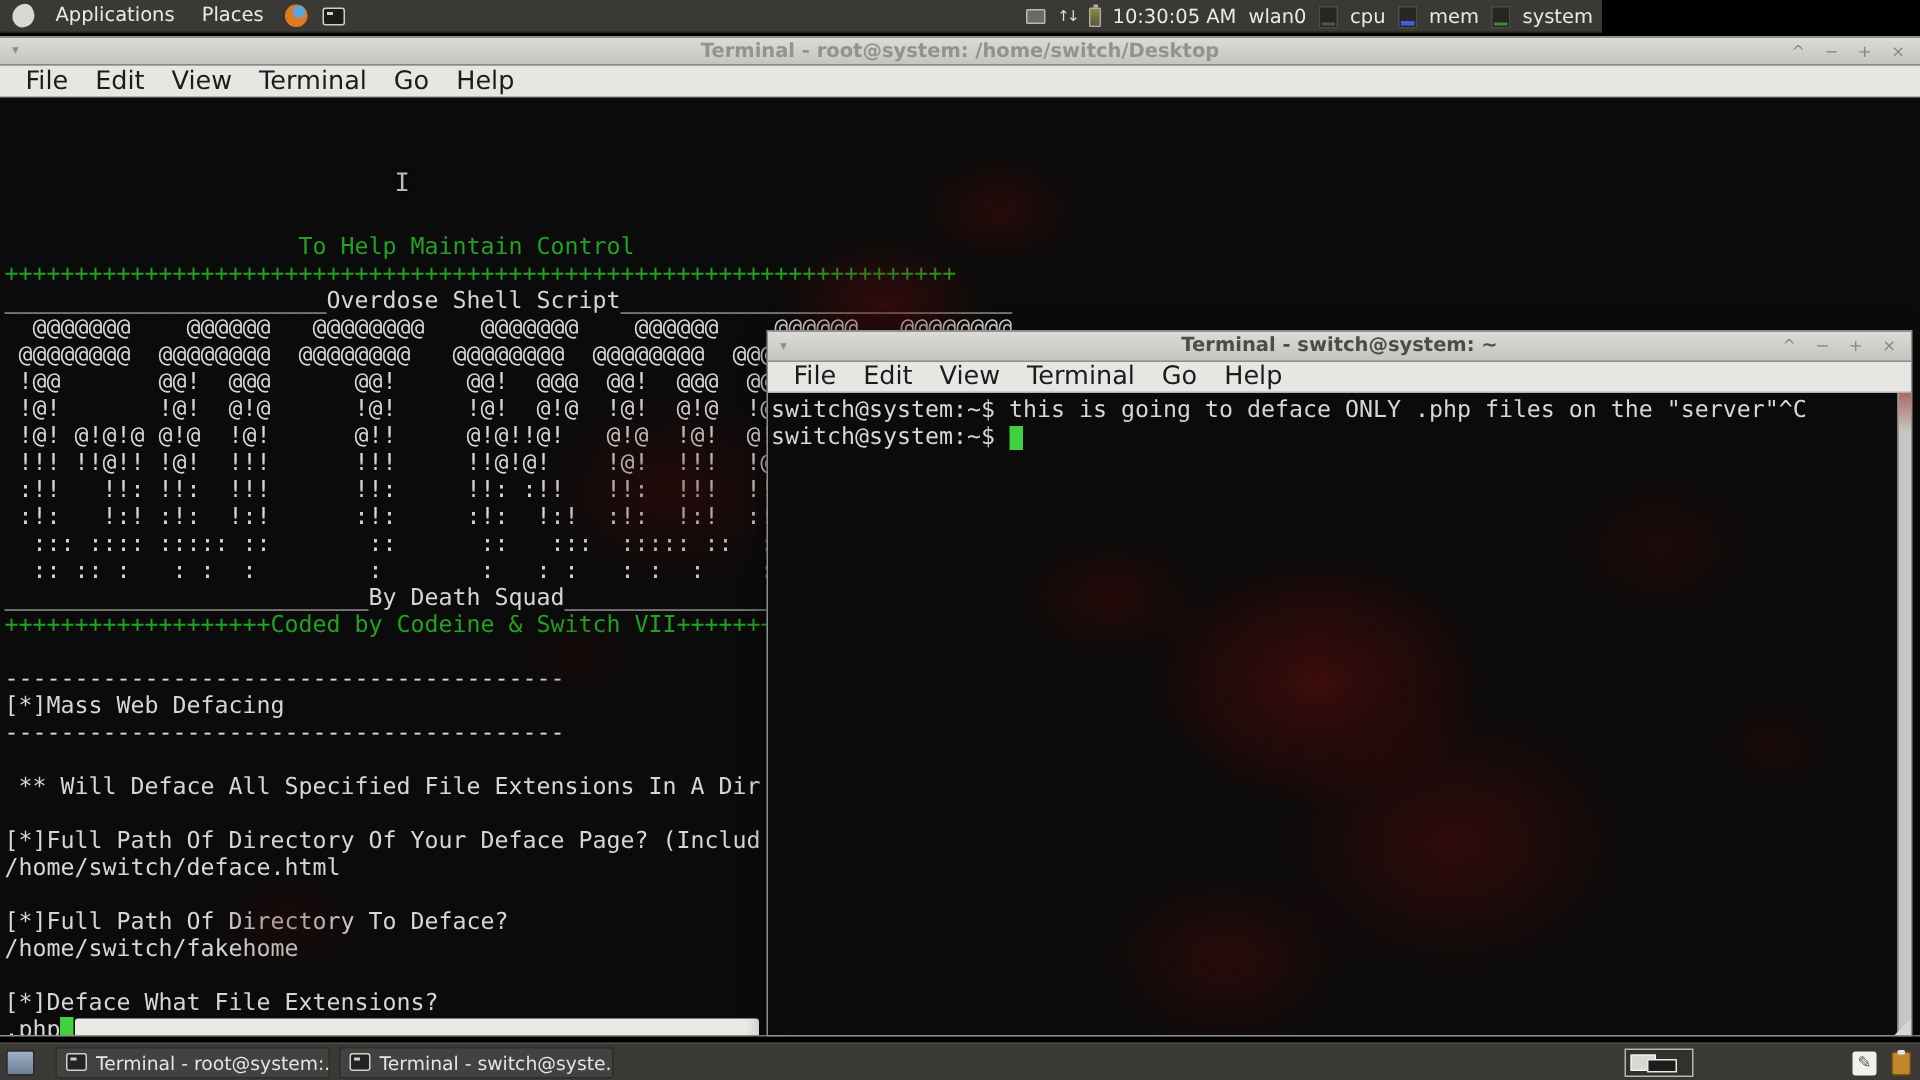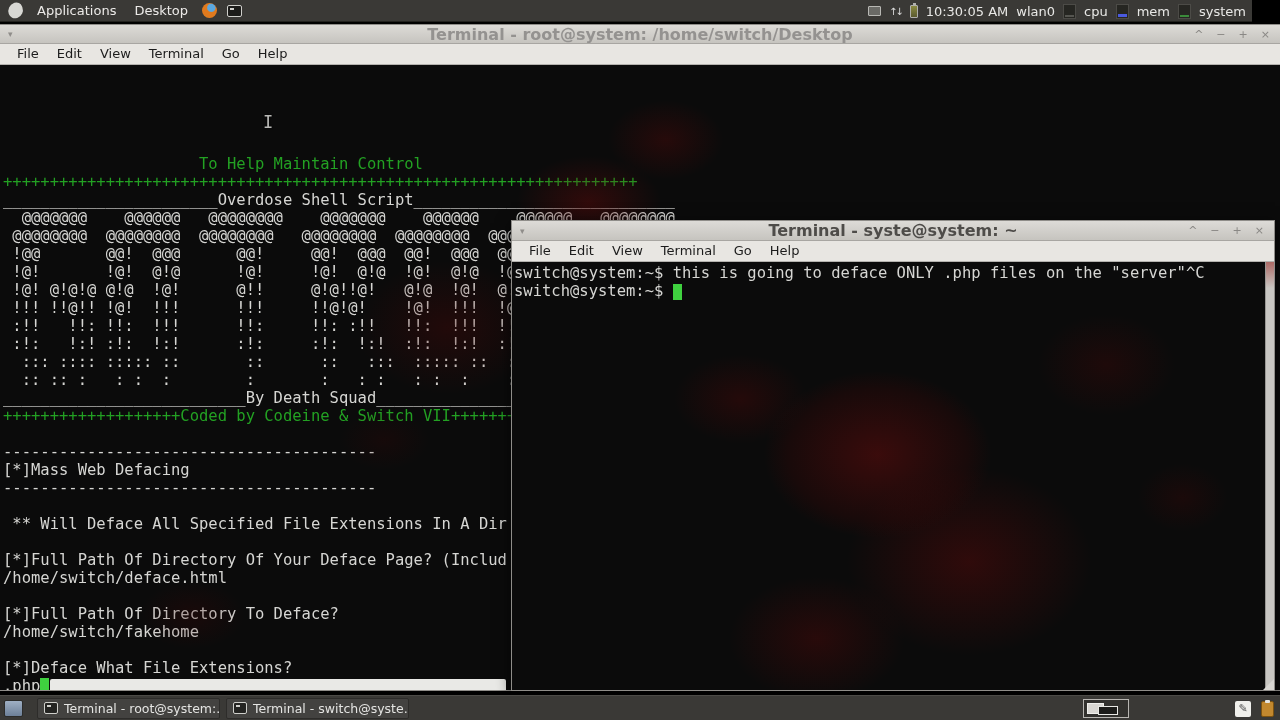--- a/index.html
+++ b/index.html
@@ -1,45 +1,45 @@
 <!DOCTYPE html>
 <html><head>
 <meta charset="utf-8">
 <style>
   * { margin:0; padding:0; box-sizing:border-box; }
   html,body { width:1280px; height:720px; overflow:hidden; background:#000; font-family:"DejaVu Sans", sans-serif; }
 
   
-  #top-panel { position:absolute; left:0; top:0; width:1252px; height:22px; background:#3a3936; border-bottom:1px solid #23221f; display:flex; align-items:center; color:#e8e8e6; font-size:13px; }
+  #top-panel { position:absolute; left:0; top:0; width:1068px; height:22px; background:#3a3936; border-bottom:1px solid #23221f; display:flex; align-items:center; color:#e8e8e6; font-size:13px; }
   .panel-left { display:flex; align-items:center; gap:10px; padding-left:8px; }
   .panel-menu { color:#eceae8; padding:0 4px; }
   .panel-right { position:absolute; right:6px; top:0; height:22px; display:flex; align-items:center; gap:8px; }
   .distro-logo { width:15px; height:15px; background:#d8d8d4; border-radius:60% 40% 55% 45%; transform:rotate(-20deg); }
   .firefox { width:15px; height:15px; border-radius:50%; background:radial-gradient(circle at 62% 32%, #5aa7e0 0 26%, #e07a1e 34% 70%, #f7a834 100%); }
   .term-launch { width:15px; height:12px; background:#1c1c1a; border:1px solid #cfcfcb; border-radius:2px; position:relative; }
   .term-launch::before { content:""; position:absolute; left:2px; top:2px; width:4px; height:2px; background:#cfcfcb; }
   .screen-ico { width:13px; height:10px; border:1px solid #b8b8b4; background:#6a6a66; border-radius:1px; }
   .arrows-ico { font-size:10px; color:#dedede; letter-spacing:-2px; }
   .battery-ico { width:8px; height:13px; border:1px solid #b0b0ac; border-radius:1px; background:linear-gradient(#8a8a40,#5a5a30); position:relative; }
   .battery-ico::before { content:""; position:absolute; left:2px; top:-3px; width:3px; height:2px; background:#b0b0ac; }
   .mon-box { width:13px; height:15px; background:#262622; border:1px solid #4c4b47; position:relative; }
   .mon-box.cpu::before { content:""; position:absolute; left:1px; bottom:1px; width:9px; height:3px; background:#4a5ae0; }
   .mon-box.mem::before { content:""; position:absolute; left:1px; bottom:1px; width:9px; height:2px; background:#3a8a3a; }
   .mon-box.net::before { content:""; position:absolute; left:1px; bottom:1px; width:9px; height:2px; background:#555550; }
 
   
   .window { position:absolute; border:1px solid #8f8d89; background:#0b0b0b; }
   .titlebar { height:19px; background:linear-gradient(#dddbd7,#c6c4bf); display:flex; align-items:center; position:relative; border-bottom:1px solid #a8a6a2; }
   .titlebar .wmenu { font-size:9px; color:#8f8d8a; margin-left:8px; }
-  .titlebar .title { position:absolute; left:0; right:0; text-align:center; font-size:16px; font-weight:bold; }
+  .titlebar .title { position:absolute; left:0; right:0; text-align:center; font-size:13px; font-weight:bold; }
   .inactive .title { color:#949290; }
   .active .title { color:#4e4c49; }
   .tb-buttons { position:absolute; right:10px; top:0; height:19px; display:flex; align-items:center; gap:13px; font-size:11px; color:#8a8885; }
   .menubar { height:21px; background:#e8e6e2; border-bottom:1px solid #b4b2ae; display:flex; align-items:center; padding-left:8px; }
-  .menu-item { font-size:13px; color:#1c1c1c; padding:12px 9px; line-height:20px; }
+  .menu-item { font-size:17px; color:#1c1c1c; padding:12px 9px; line-height:20px; }
   .term-content { position:relative; background:#0b0b0b; overflow:hidden; }
   .splatter { position:absolute; inset:0; pointer-events:none; }
 
   
   .tline { height:18px; line-height:18px; white-space:pre; font-family:"DejaVu Sans Mono", monospace; font-size:15.5px; color:#d6d6d3; }
   .tline.green { color:#23a123; }
   #bg-lines { padding:90px 0 0 3px; }
   #fg-lines { padding:2px 0 0 2px; }
   .cursor { display:inline-block; width:9px; height:16px; background:#3fd13f; vertical-align:middle; }
   .php-row { display:flex; align-items:center; padding-left:3px; height:18px; }
@@ -93,21 +93,21 @@
   .clip-ico { width:13px; height:16px; background:#c2882e; border:1px solid #7c5210; border-radius:2px; position:relative; }
   .clip-ico::before { content:""; position:absolute; left:3px; top:-2px; width:5px; height:3px; background:#e4e4e0; border-radius:1px; }
 </style>
 </head>
 <body>
 
 <div id="top-panel">
   <div class="panel-left">
     <span class="distro-logo"></span>
     <span class="panel-menu">Applications</span>
-    <span class="panel-menu">Desktop</span>
+    <span class="panel-menu">Places</span>
     <span class="firefox"></span>
     <span class="term-launch"></span>
   </div>
   <div class="panel-right">
     <span class="screen-ico"></span>
     <span class="arrows-ico">↑↓</span>
     <span class="battery-ico"></span>
     <span>10:30:05 AM</span>
     <span>wlan0</span>
     <span class="mon-box net"></span>
@@ -177,21 +177,21 @@
       <span class="input-bar"></span>
     </div>
   </div>
 </div>
 
 <div id="ibeam">I</div>
 
 <div id="fg-window" class="window active">
   <div class="titlebar">
     <span class="wmenu">▾</span>
-    <span class="title">Terminal - syste@system: ~</span>
+    <span class="title">Terminal - switch@system: ~</span>
     <span class="tb-buttons">
       <span>^</span>
       <span>−</span>
       <span>+</span>
       <span>×</span>
     </span>
   </div>
   <div class="menubar">
       <span class="menu-item">File</span>
       <span class="menu-item">Edit</span>

